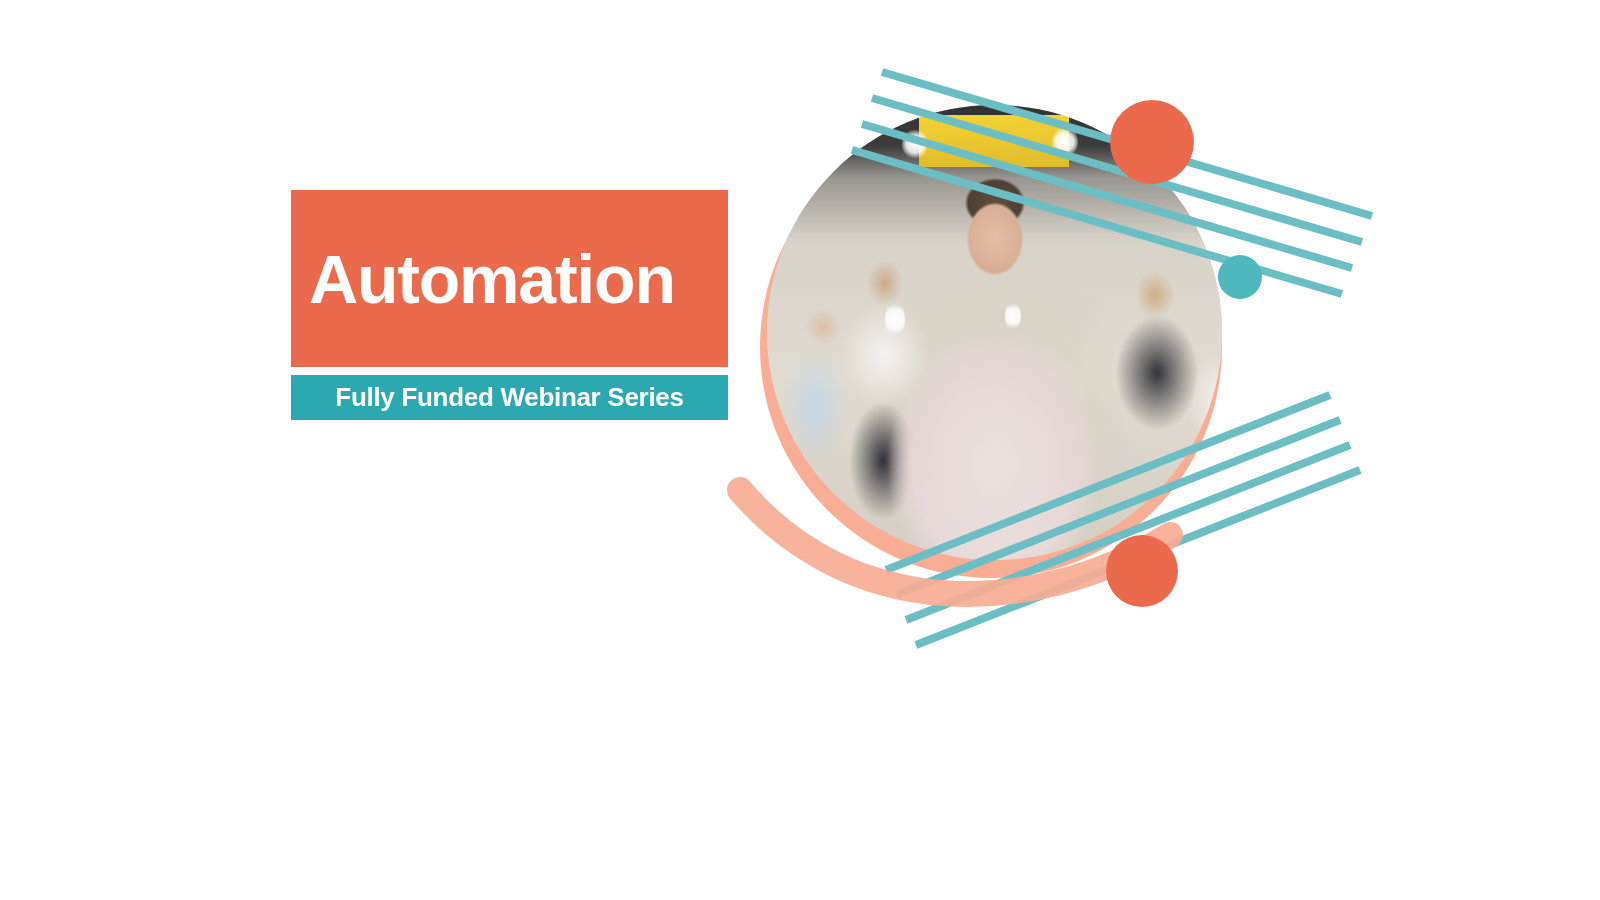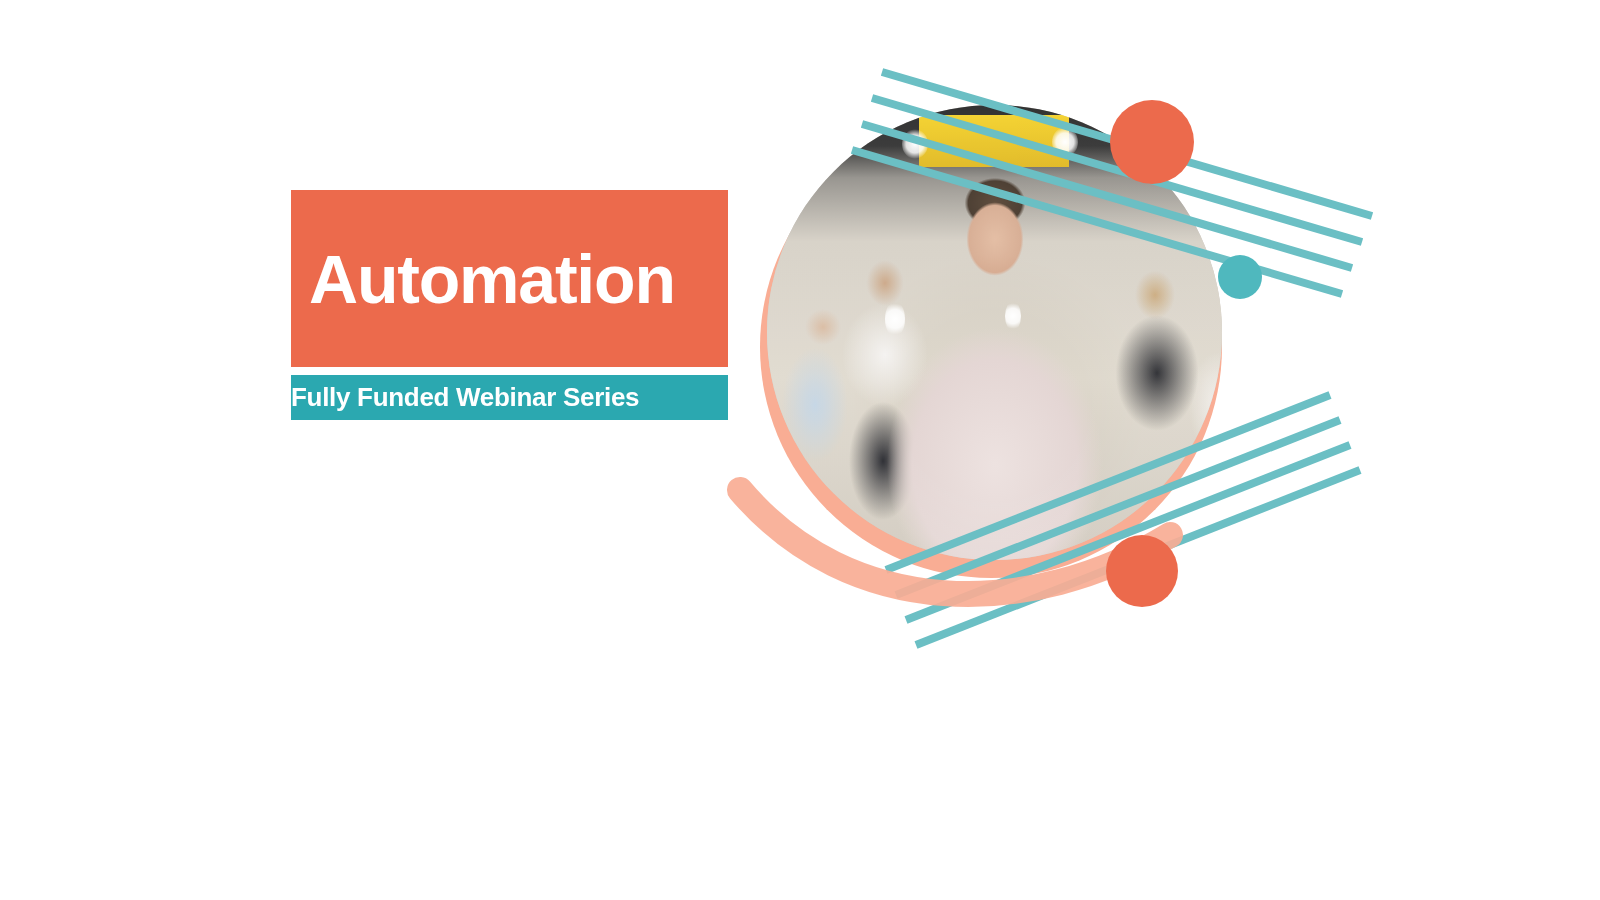--- a/index.html
+++ b/index.html
@@ -49,20 +49,21 @@
   .subtitle-block {
     position: absolute;
     left: 291px;
     top: 375px;
     width: 437px;
     height: 45px;
     background: var(--accent-teal, #2BA8B0);
     box-sizing: border-box;
     display: flex;
     align-items: center;
+    justify-content: center;
     padding-bottom: 2px;
   }
   .subtitle-text {
     color: #ffffff;
     font-family: "Liberation Sans", sans-serif;
     font-weight: 700;
     font-size: 26px;
     line-height: 30px;
     letter-spacing: -0.3px;
     white-space: nowrap;

